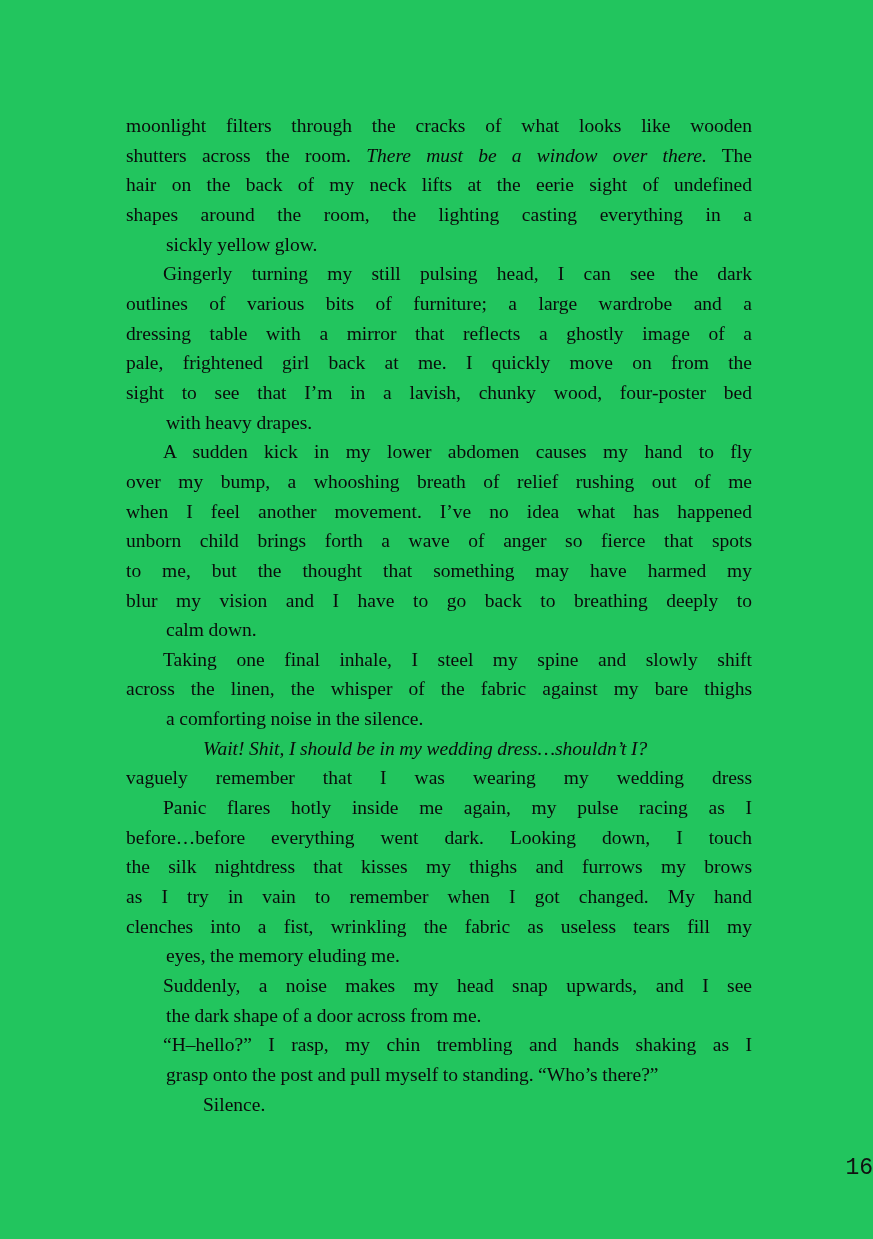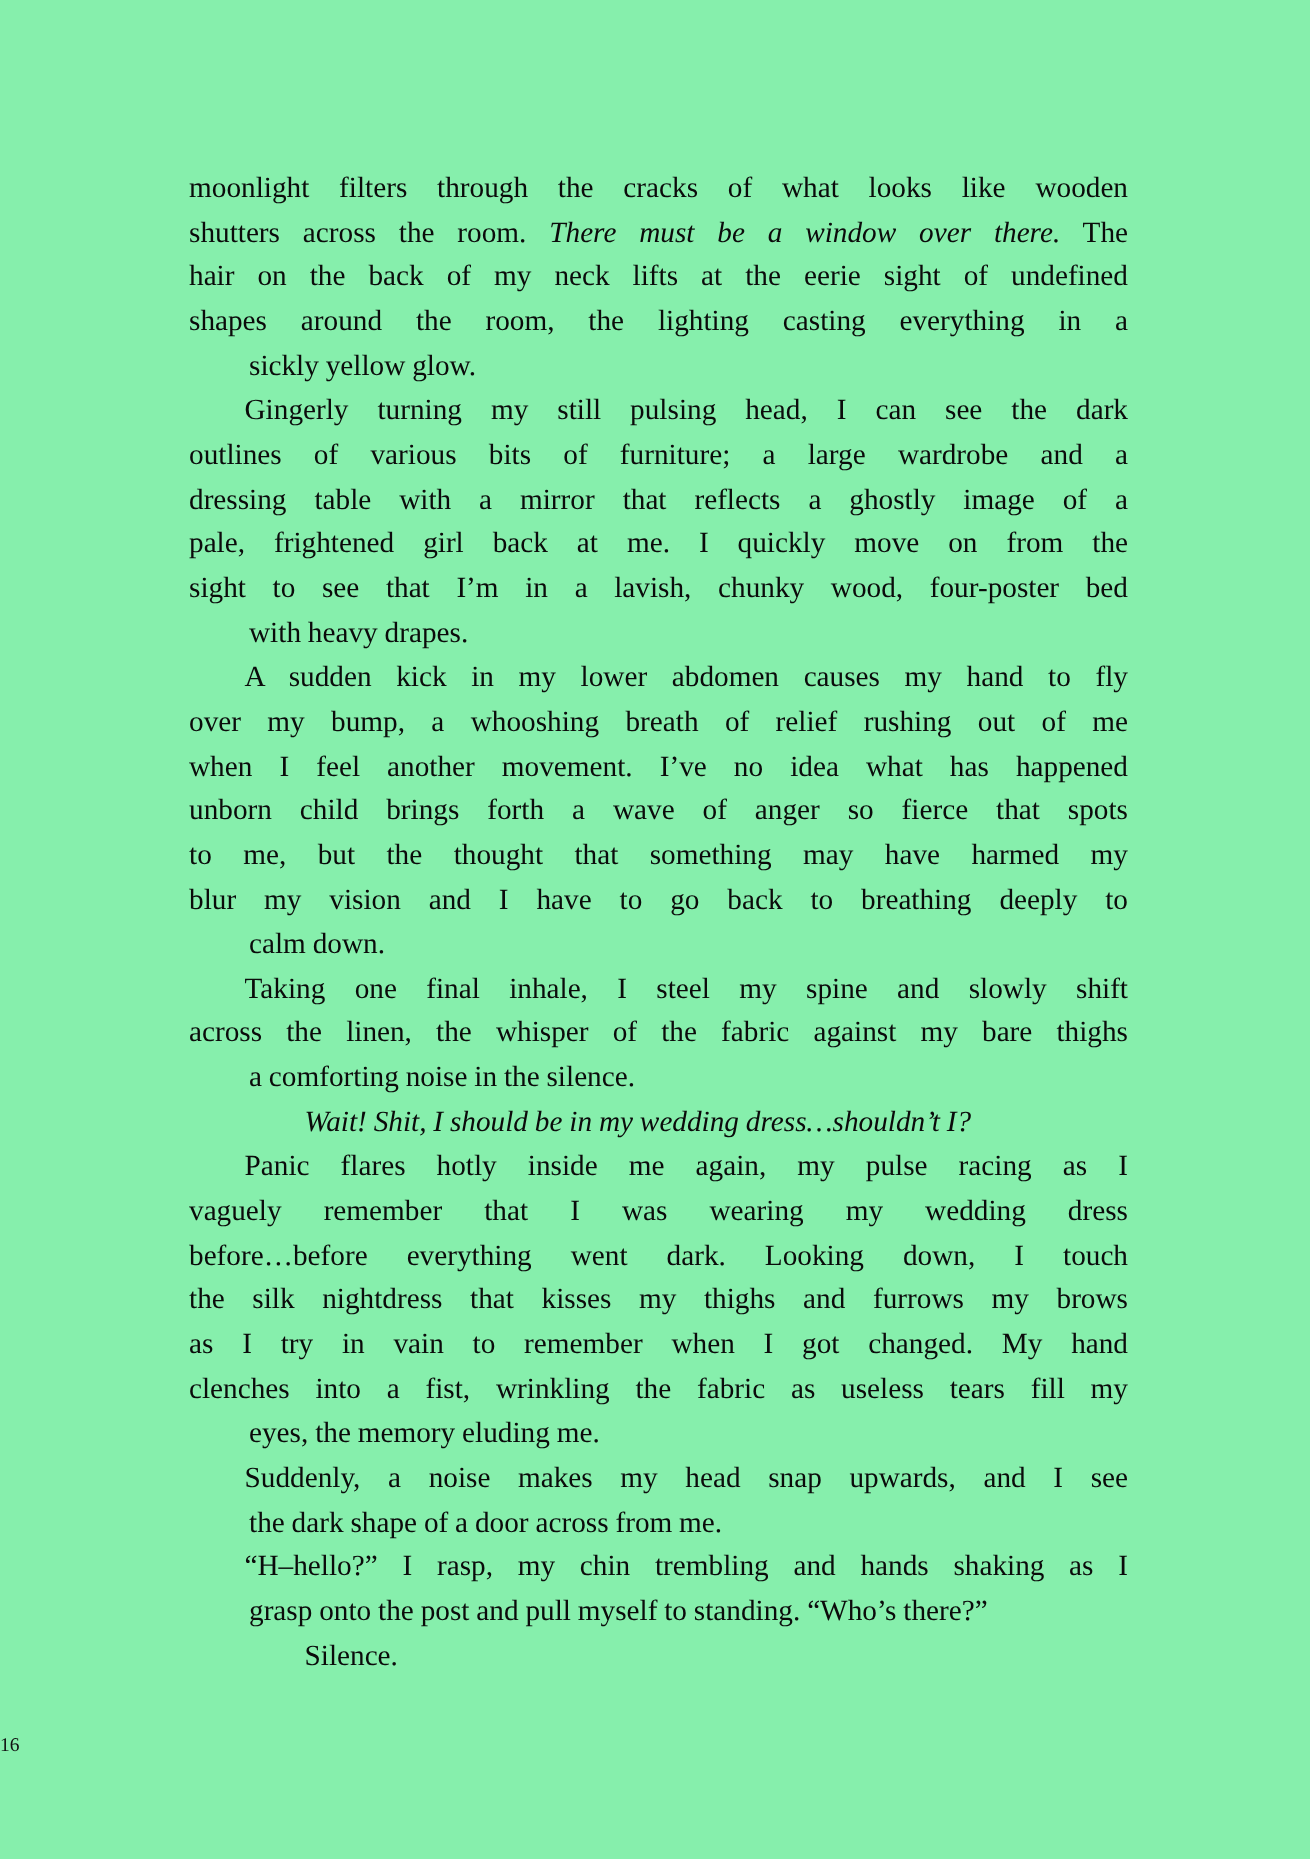--- a/index.html
+++ b/index.html
@@ -1,21 +1,21 @@
 <!DOCTYPE html>
 <html><head>
 <meta charset="utf-8">
 <style>
   * { margin: 0; padding: 0; box-sizing: border-box; }
   html, body { background: #e8e8e8; }
   .page {
     position: relative;
     width: 873px;
     height: 1239px;
-    background: #86efac;
+    background: #22c55e;
     overflow: hidden;
     font-family: "Liberation Serif", "DejaVu Serif", serif;
     color: #0b0b0b;
   }
   .text-block {
     position: absolute;
     left: 126px;
     top: 111px;
     width: 626px;
     font-size: 19.5px;
@@ -36,23 +36,23 @@
     text-indent: 37px;
   }
   .line em {
     font-style: italic;
   }
   .page-number {
     position: absolute;
     left: 0;
     right: 0;
     top: 1155px;
-    text-align: left;
-    font-family: Liberation Serif, serif;
-    font-size: 13px;
+    text-align: right;
+    font-family: Liberation Mono, monospace;
+    font-size: 23px;
     color: #111111;
   }
 </style>
 </head>
 <body>
 
 <div class="page">
   <div class="text-block">
       <div class="paragraph">
         <div class="line"><span>moonlight filters through the cracks of what looks like wooden</span></div>
@@ -80,22 +80,22 @@
       </div>
       <div class="paragraph">
         <div class="line indent"><span>Taking one final inhale, I steel my spine and slowly shift</span></div>
         <div class="line"><span>across the linen, the whisper of the fabric against my bare thighs</span></div>
         <div class="line last"><span>a comforting noise in the silence.</span></div>
       </div>
       <div class="paragraph">
         <div class="line indent last"><em>Wait! Shit, I should be in my wedding dress…shouldn’t I?</em></div>
       </div>
       <div class="paragraph">
+        <div class="line"><span>vaguely remember that I was wearing my wedding dress</span></div>
         <div class="line indent"><span>Panic flares hotly inside me again, my pulse racing as I</span></div>
-        <div class="line"><span>vaguely remember that I was wearing my wedding dress</span></div>
         <div class="line"><span>before…before everything went dark. Looking down, I touch</span></div>
         <div class="line"><span>the silk nightdress that kisses my thighs and furrows my brows</span></div>
         <div class="line"><span>as I try in vain to remember when I got changed. My hand</span></div>
         <div class="line"><span>clenches into a fist, wrinkling the fabric as useless tears fill my</span></div>
         <div class="line last"><span>eyes, the memory eluding me.</span></div>
       </div>
       <div class="paragraph">
         <div class="line indent"><span>Suddenly, a noise makes my head snap upwards, and I see</span></div>
         <div class="line last"><span>the dark shape of a door across from me.</span></div>
       </div>

